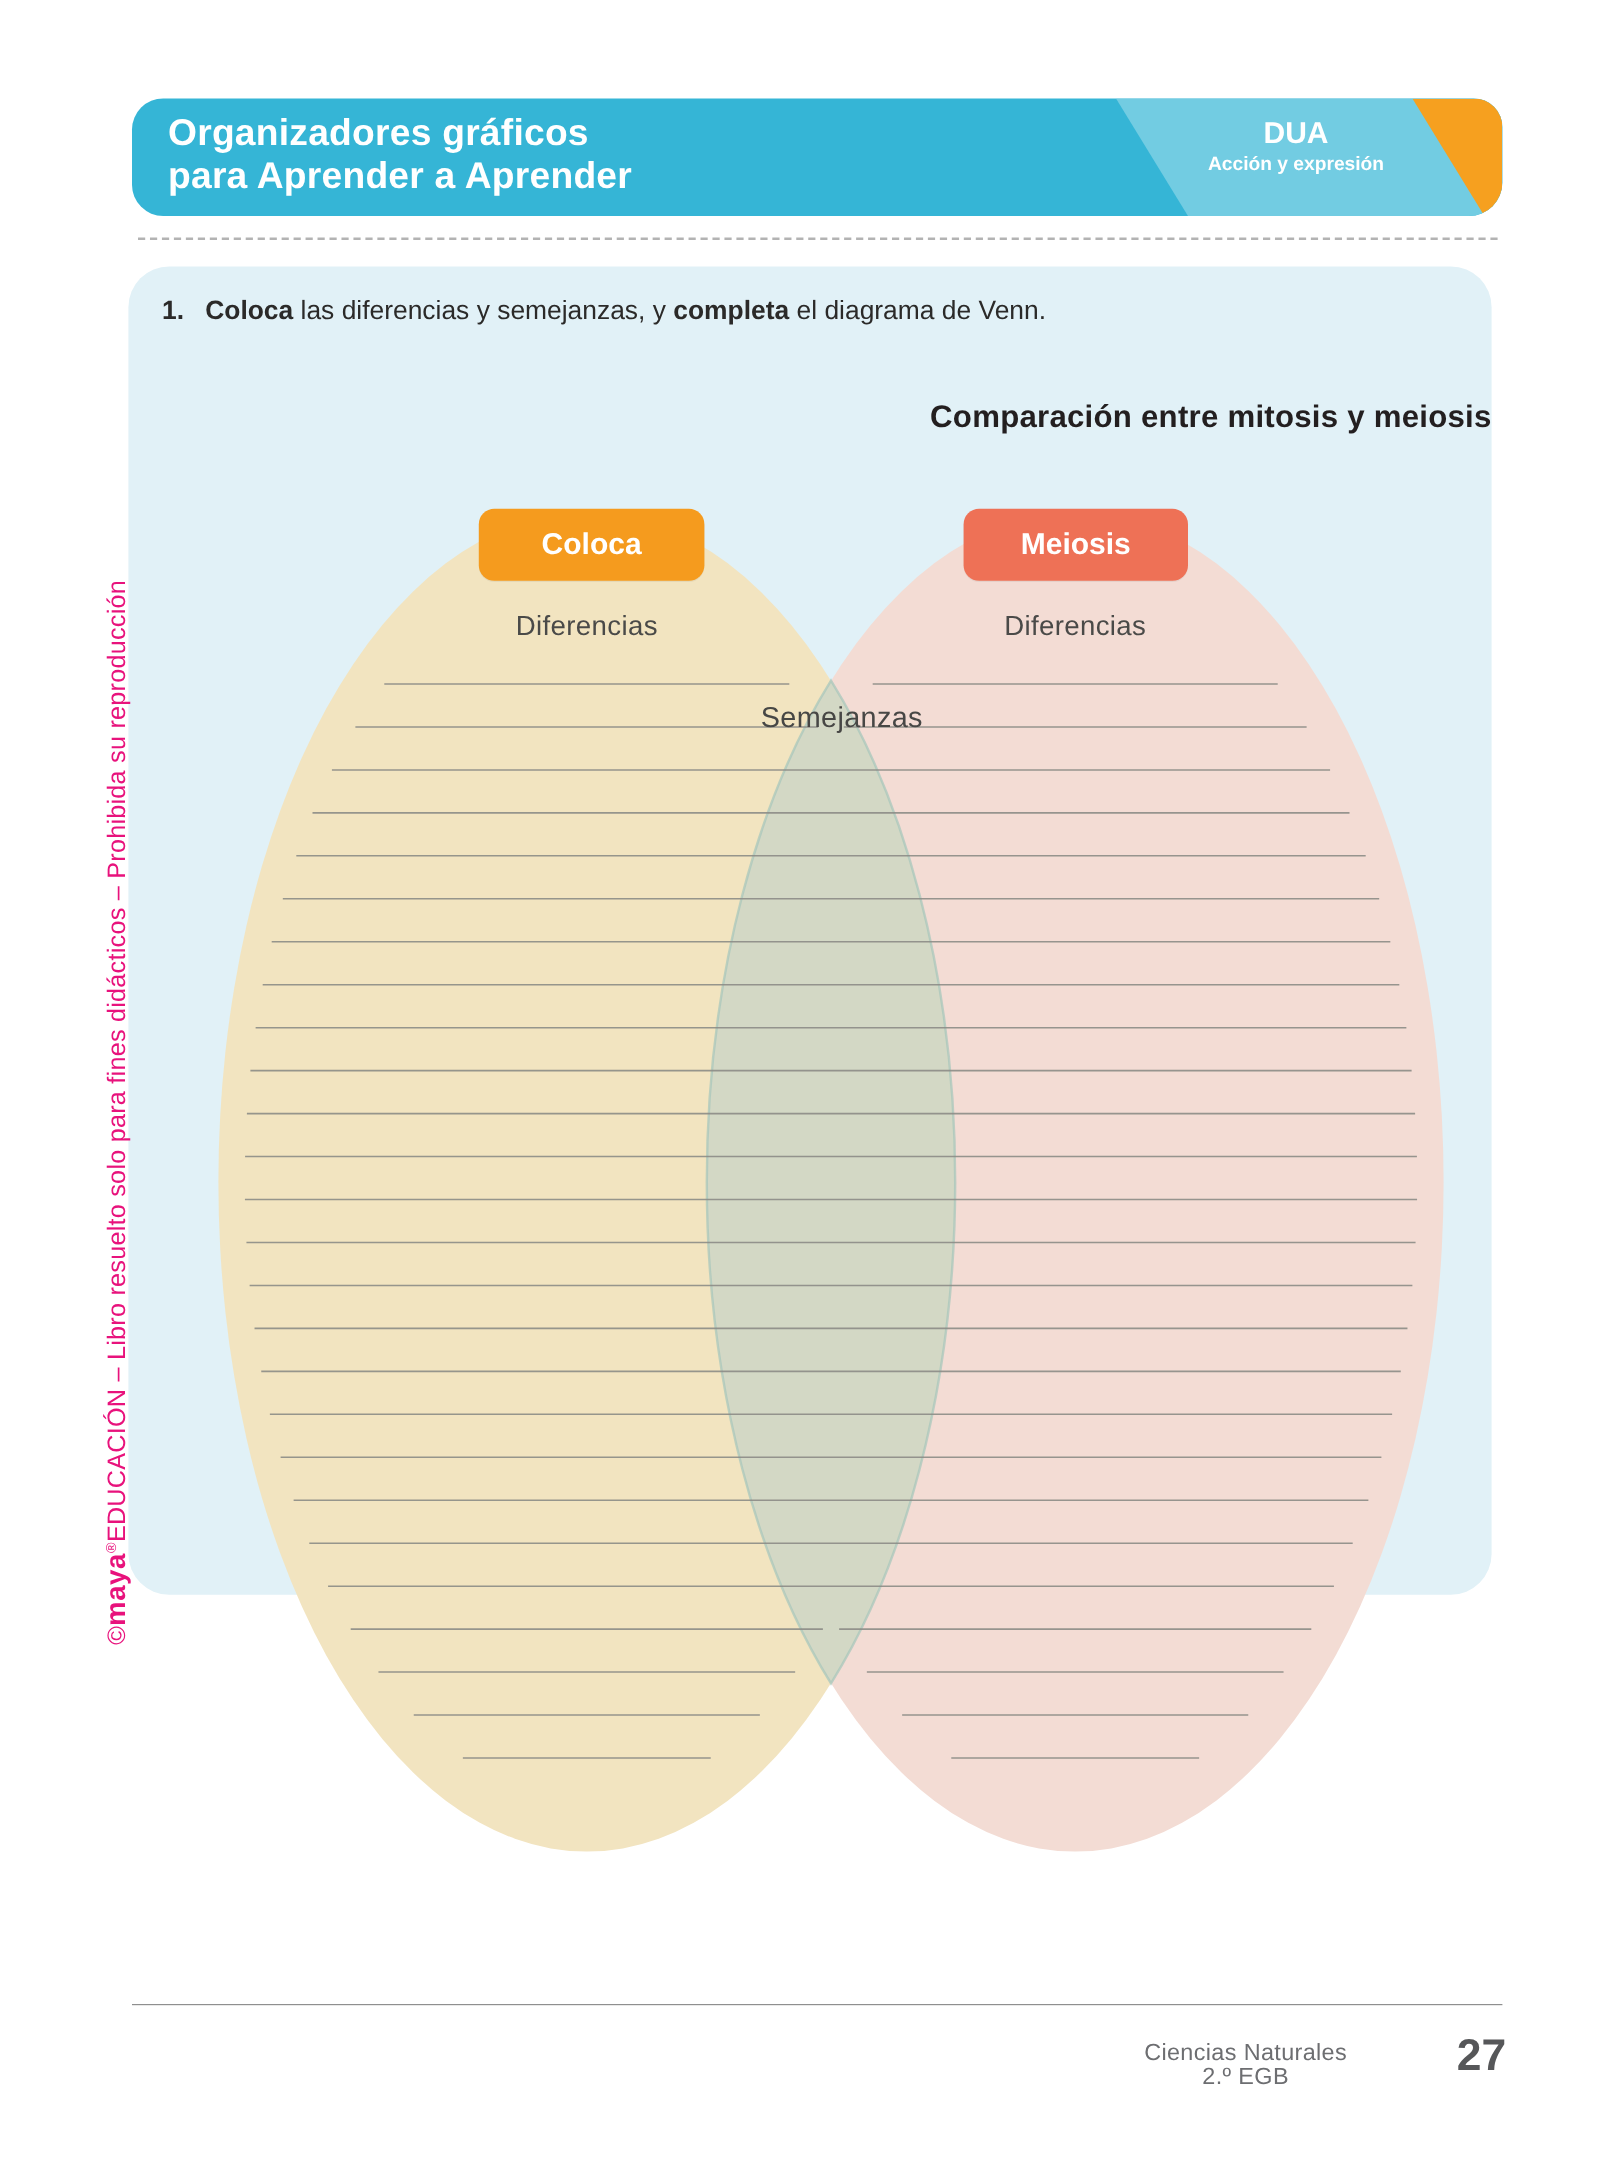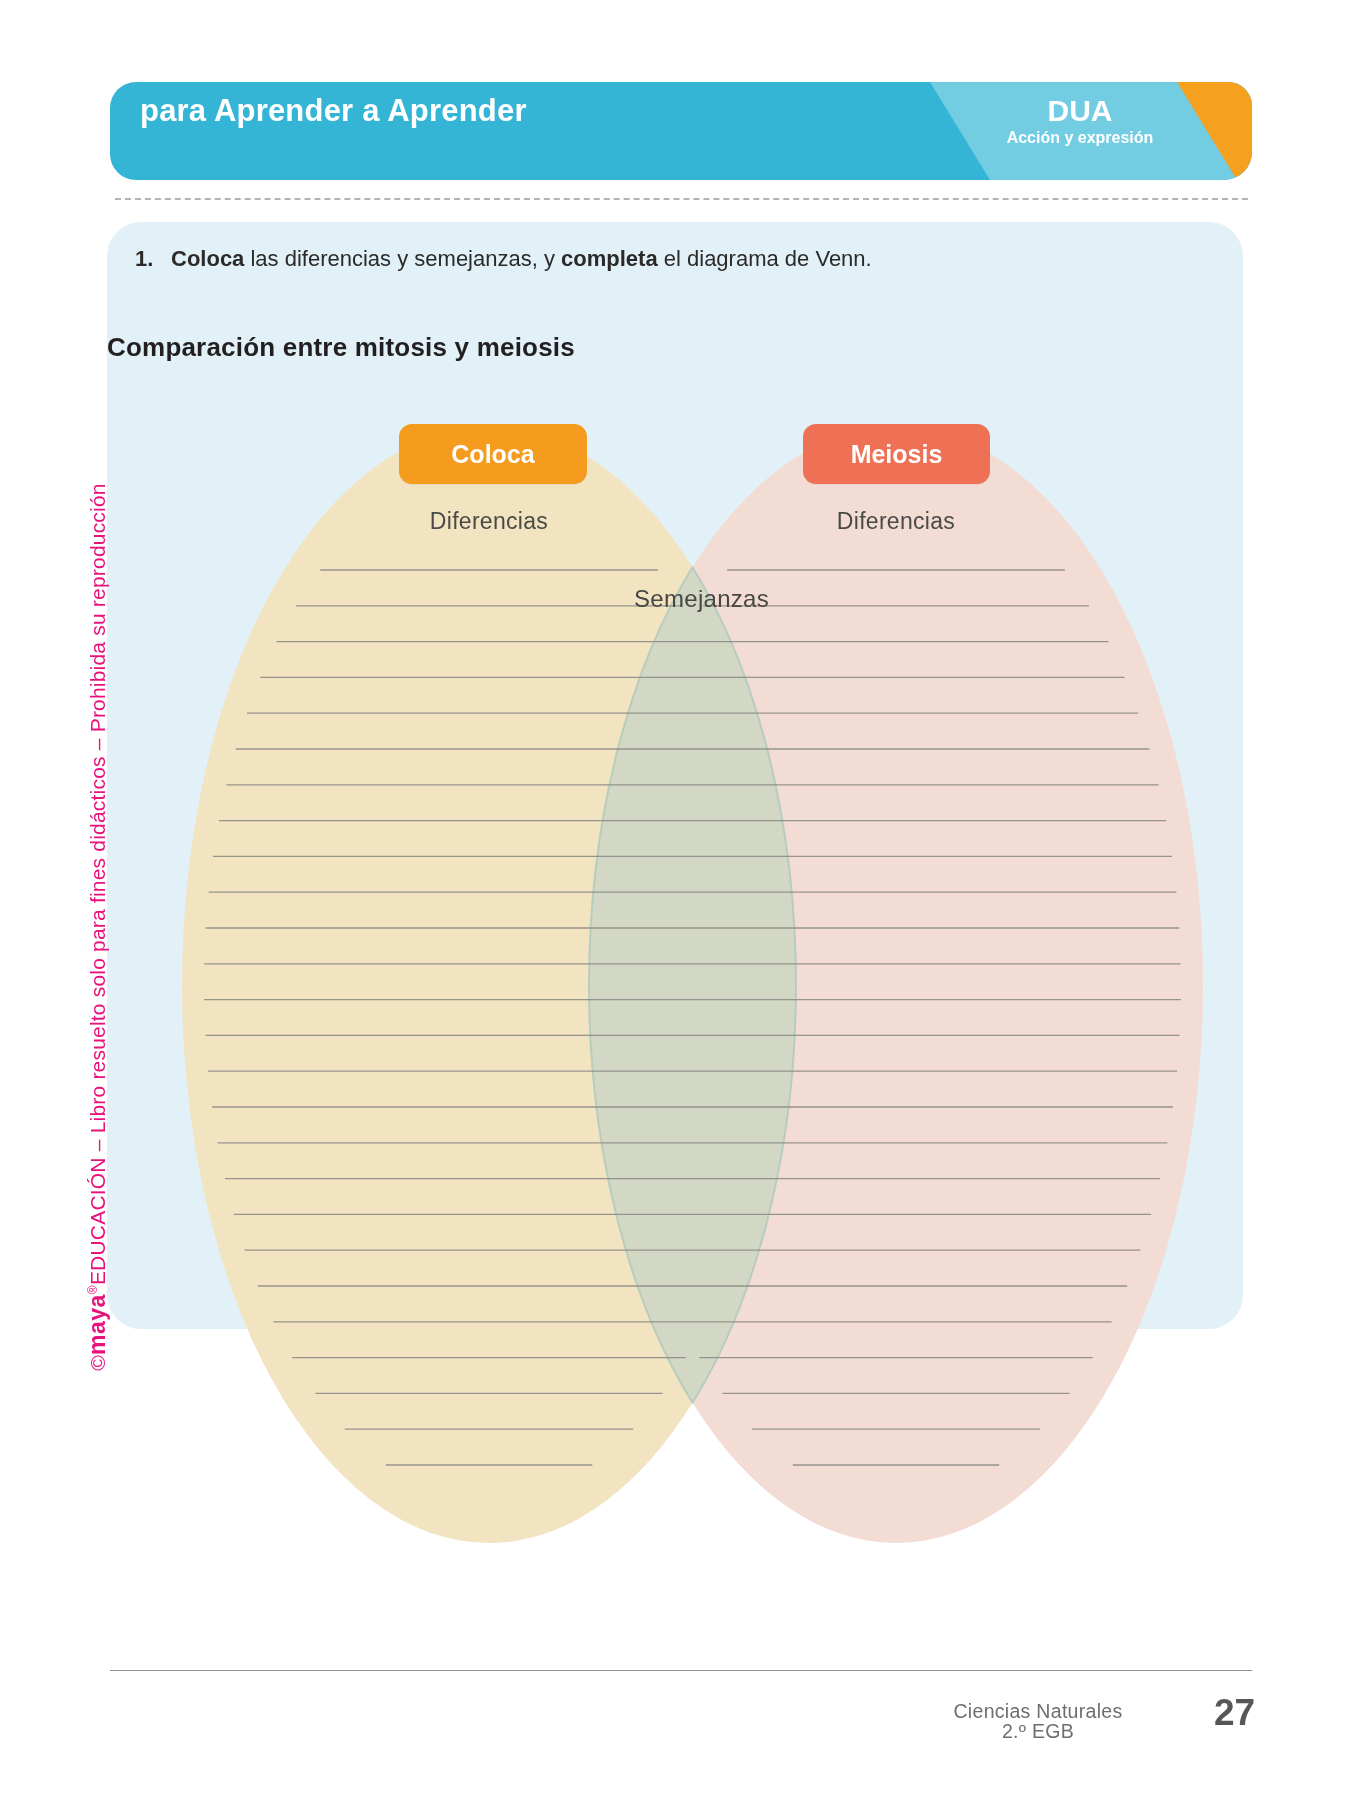--- a/index.html
+++ b/index.html
@@ -21,21 +21,21 @@
     position:absolute;inset:0;background:var(--c-header-orange,#F6A01F);
     clip-path:polygon(1067px 0,1142px 0,1142px 98px,1127px 98px);
   }
   .header-title{
     position:absolute;left:30px;top:11px;color:#fff;font-weight:bold;
     font-size:31px;line-height:36px;letter-spacing:.2px;
   }
   .dua-block{
     position:absolute;left:840px;top:14px;width:260px;text-align:center;color:#fff;
   }
-  .dua-title{font-size:30px;font-weight:bold;line-height:30px;}
+  .dua-title{font-size:25px;font-weight:bold;line-height:30px;}
   .dua-sub{font-size:16px;font-weight:bold;line-height:24px;}
   
   .dash-top{
     position:absolute;left:115px;top:198px;width:1133px;height:0;
     border-top:2px dashed #9a9a9a;opacity:.75;
   }
   .rule-bottom{
     position:absolute;left:110px;top:1670px;width:1142px;height:0;
     border-top:1.5px solid #8f8f8f;
   }
@@ -44,21 +44,21 @@
     position:absolute;left:107px;top:222px;width:1136px;height:1107px;
     background:var(--c-panel,#E1F1F7);border-radius:34px;
   }
   .instruction{
     position:absolute;left:28px;top:24px;width:1080px;
     font-size:22px;color:#2b2a29;
   }
   .instruction .num{font-weight:bold;display:inline-block;width:36px;}
   .instruction b{font-weight:bold;}
   .venn-title{
-    position:absolute;left:0;top:110px;width:100%;text-align:left;
+    position:absolute;left:0;top:110px;width:100%;text-align:right;
     font-size:26px;font-weight:bold;color:#231f20;letter-spacing:.2px;
   }
   .venn-svg{position:absolute;left:0;top:0;}
   .tag-btn{
     position:absolute;top:202px;height:60px;border-radius:13px;
     color:#fff;font-size:25px;font-weight:bold;text-align:center;line-height:60px;
     box-shadow:0 1px 0 rgba(0,0,0,0.05);
   }
   .tag-mitosis{left:292px;width:188px;background:var(--c-mitosis,#F59B1E);}
   .tag-meiosis{left:696px;width:187px;background:var(--c-meiosis,#EE7156);}
@@ -90,20 +90,21 @@
     font-size:37px;font-weight:bold;color:var(--c-pagenum,#565759);
   }
 </style>
 </head>
 <body>
 
 <div class="header">
   <div class="header-light"></div>
   <div class="header-orange"></div>
   <div class="header-title">
+    <div>Organizadores gráficos</div>
     <div>para Aprender a Aprender</div>
   </div>
   <div class="dua-block">
     <div class="dua-title">DUA</div>
     <div class="dua-sub">Acción y expresión</div>
   </div>
 </div>
 
 <div class="dash-top"></div>
 

